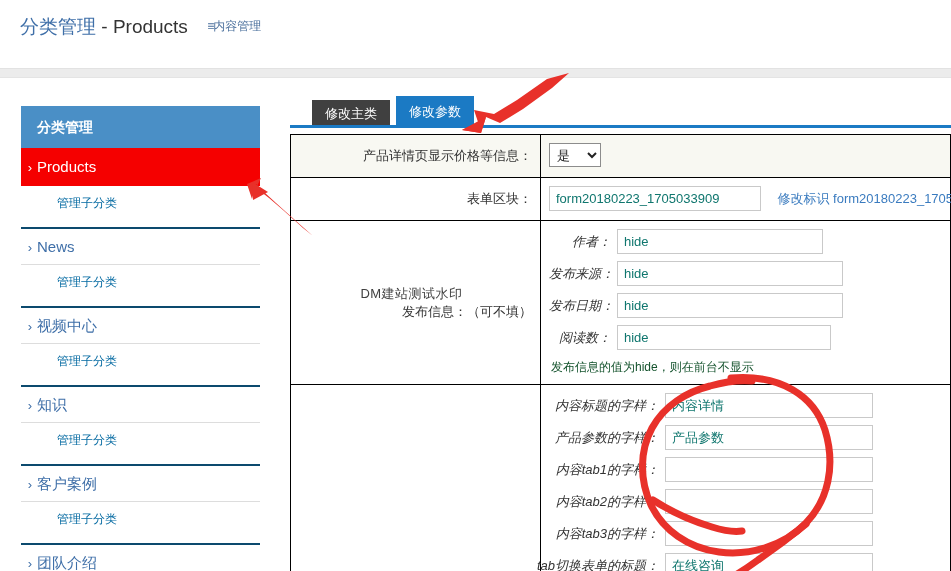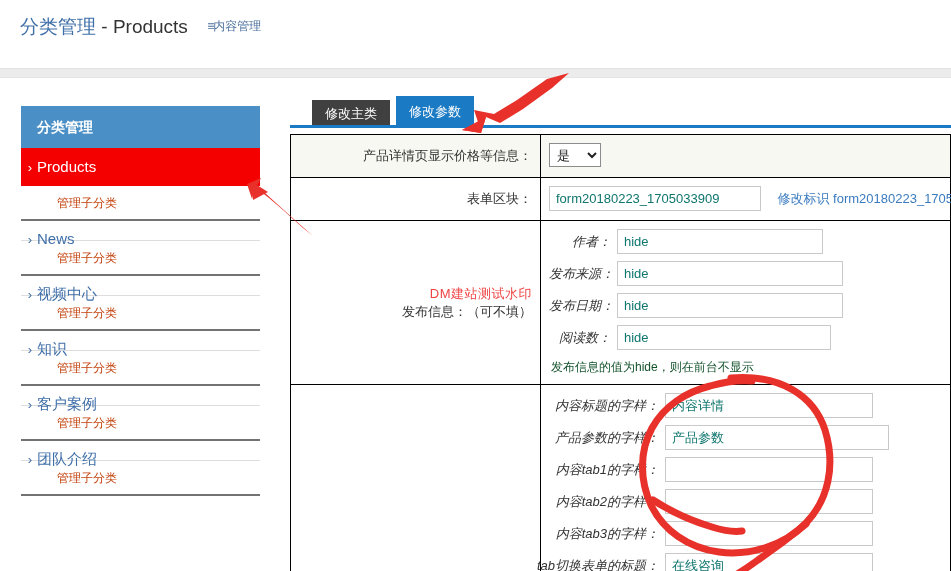--- a/index.html
+++ b/index.html
@@ -71,21 +71,21 @@
     background: #4a8fc6;
     color: #ffffff;
     font-weight: bold;
     font-size: 14px;
     height: 42px;
     line-height: 42px;
     padding-left: 16px;
     box-sizing: border-box;
   }
   .cat-row {
-    height: 20px;
+    height: 36px;
     line-height: 36px;
     font-size: 15px;
     color: #3f6fa8;
     border-bottom: 1px solid #dddddd;
     box-sizing: border-box;
     padding-left: 2px;
     background: #ffffff;
   }
   .cat-row.active {
     background: #f50000;
@@ -94,26 +94,26 @@
     height: 38px;
     line-height: 38px;
   }
   .cat-row .chev {
     display: inline-block;
     width: 14px;
     text-align: center;
     font-size: 13px;
   }
   .sub-row {
-    height: 35px;
+    height: 43px;
     line-height: 35px;
     font-size: 12px;
-    color: #c2410c;
+    color: #0369a1;
     padding-left: 36px;
-    border-bottom: 2px solid #737373;
+    border-bottom: 2px solid #0c4a6e;
     box-sizing: border-box;
     background: #ffffff;
   }
 
   
   .main {
     position: absolute;
     left: 290px;
     top: 96px;
     width: 661px;
@@ -192,24 +192,24 @@
     outline: none;
   }
   .inline-link {
     font-size: 13px;
     color: #3a7bbf;
     text-decoration: none;
     margin-left: 12px;
     white-space: nowrap;
   }
   .watermark {
-    color: #ef4444;
+    color: #404040;
     font-size: 13px;
     display: block;
-    text-align: right;
+    text-align: center;
     letter-spacing: 0.5px;
   }
   .sub-line {
     font-size: 12px;
     color: #14532d;
     padding: 2px 0 0 2px;
   }
 
   .field-row {
     display: flex;
@@ -337,21 +337,21 @@
 
       <tr>
         <td class="lbl-cell">&nbsp;</td>
         <td class="val-cell">
           <div class="field-row">
             <span class="field-lbl" style="width:110px;">内容标题的字样：</span>
             <input class="txt" style="width: 208px;" value="内容详情">
           </div>
           <div class="field-row">
             <span class="field-lbl" style="width:110px;">产品参数的字样：</span>
-            <input class="txt" style="width: 224px;" value="产品参数">
+            <input class="txt" style="width: 208px;" value="产品参数">
           </div>
           <div class="field-row">
             <span class="field-lbl" style="width:110px;">内容tab1的字样：</span>
             <input class="txt" style="width: 208px;" value="">
           </div>
           <div class="field-row">
             <span class="field-lbl" style="width:110px;">内容tab2的字样：</span>
             <input class="txt" style="width: 208px;" value="">
           </div>
           <div class="field-row">

